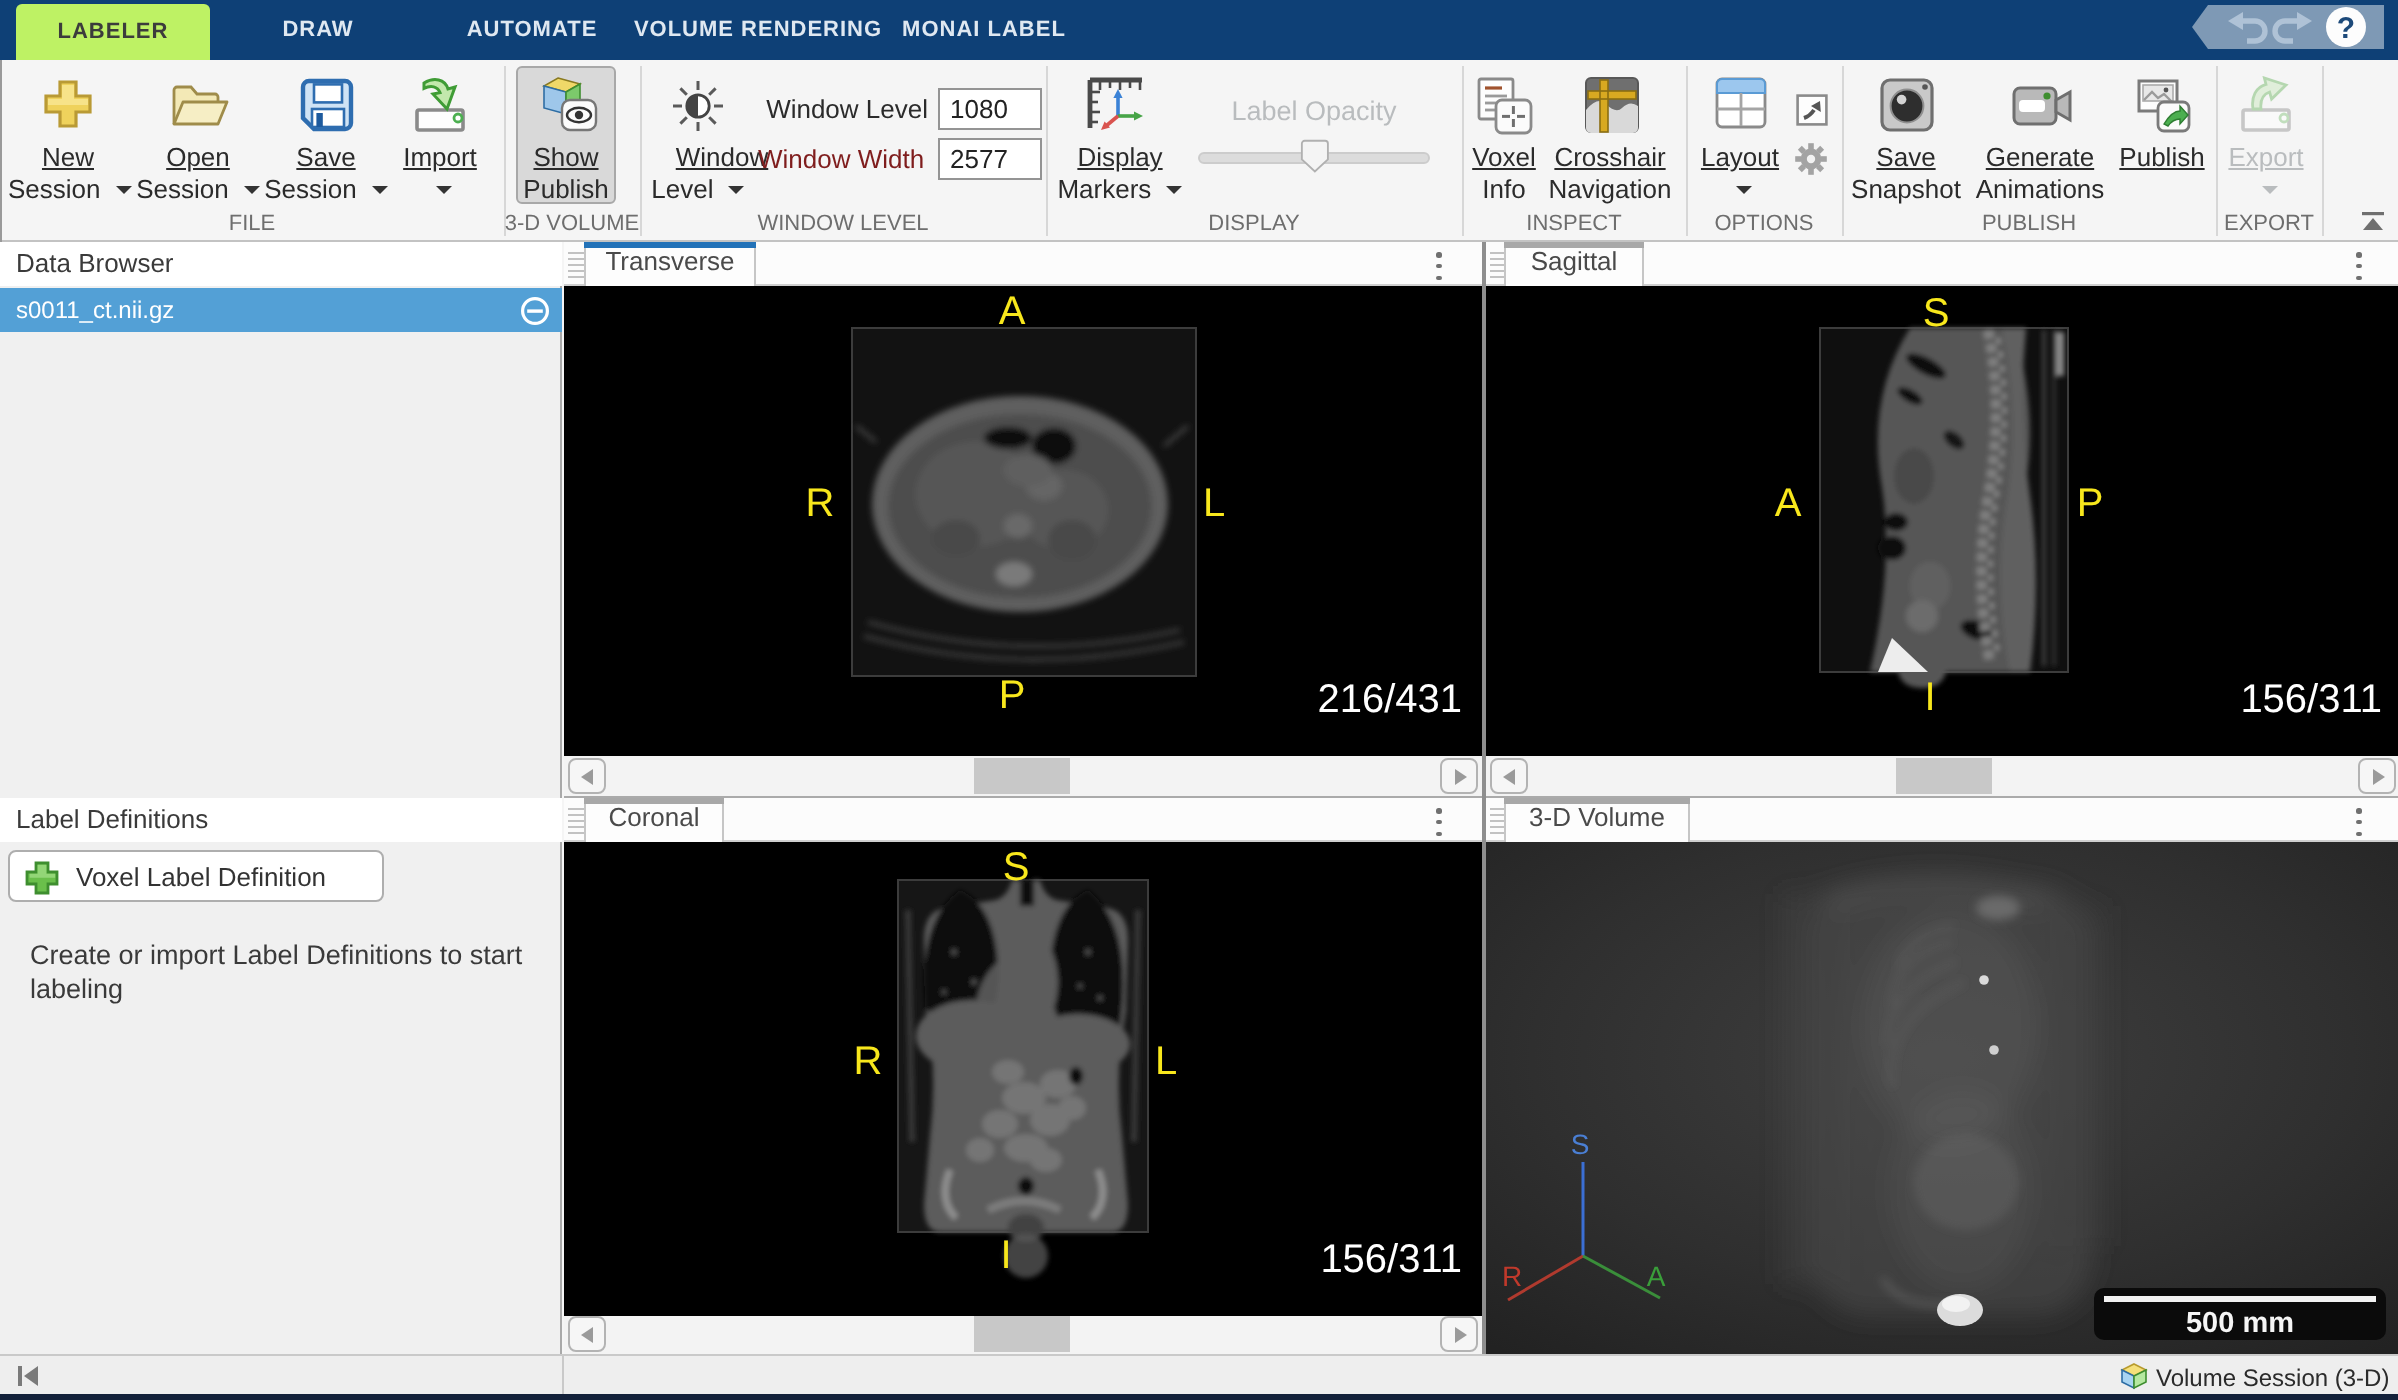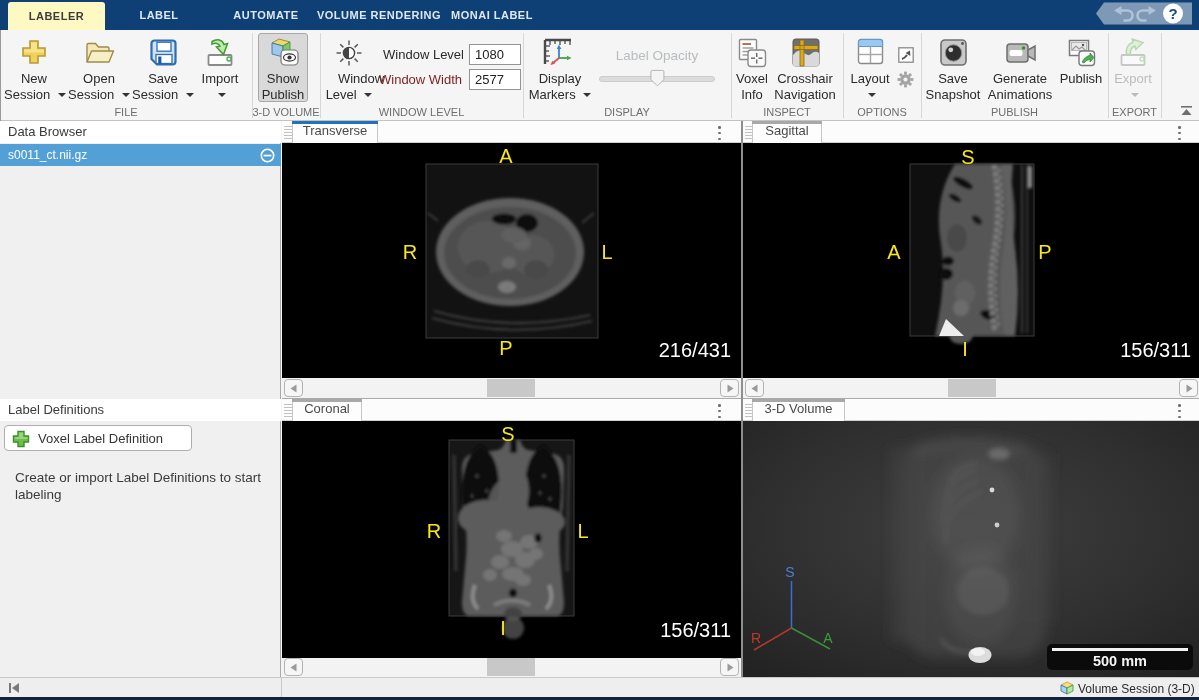--- a/index.html
+++ b/index.html
@@ -5,30 +5,30 @@
 * { margin:0; padding:0; box-sizing:border-box; }
 html,body { width:1199px; height:700px; overflow:hidden; background:#f5f5f5;
   font-family:"Liberation Sans", sans-serif; }
 #app { position:relative; width:1199px; height:700px; }
 .abs { position:absolute; }
 
 
 #tabbar { position:absolute; left:0; top:0; width:1199px; height:30px; background:#0e4076; }
 .apptab { position:absolute; top:0; height:30px; line-height:31px; color:#dfe8f1;
   font-size:11px; font-weight:bold; letter-spacing:0.5px; text-align:center; white-space:nowrap; }
-.apptab.active { background:#fef9c3; color:#3c3c3c; border-radius:3px 3px 0 0; top:2px; height:28px; line-height:28px; }
+.apptab.active { background:#bef264; color:#3c3c3c; border-radius:3px 3px 0 0; top:2px; height:28px; line-height:28px; }
 #banner { position:absolute; }
 
 
 #ribbon { position:absolute; left:0; top:30px; width:1199px; height:91px; background:#f5f5f5;
   border-bottom:1px solid #c3c3c3; }
 .vsep { position:absolute; top:3px; width:1px; height:85px; background:#d7d7d7; }
 .seclabel { position:absolute; top:106px; height:14px; font-size:11px; color:#6e6e6e; text-align:center; }
 .btnlabel { position:absolute; font-size:13px; color:#2b2b2b; text-align:center; white-space:nowrap; }
-.l1 { top:71px; } .l2 { top:87px; }
+.l1 { top:71px;text-decoration:underline; } .l2 { top:87px; }
 .dis { color:#b9bcbe !important; }
 .caret { display:inline-block; width:0; height:0; border-left:4px solid transparent;
   border-right:4px solid transparent; border-top:4px solid #333; vertical-align:middle; margin-left:4px; margin-bottom:2px;}
 .caret.dis2 { border-top-color:#b9bcbe; }
 .icon { position:absolute; }
 
 
 #leftpanel { position:absolute; left:0; top:121px; width:281px; height:556px; background:#f0f0f0;
   border-right:1px solid #a9a9a9; }
 .panelhead { position:absolute; left:0; width:281px; height:22px; background:#ffffff;
@@ -56,21 +56,21 @@
 #statusbar { position:absolute; left:0; top:677px; width:1199px; height:20px; background:#eeeeee;
   border-top:1px solid #c9c9c9; }
 #navstrip { position:absolute; left:0; top:697px; width:1199px; height:3px; background:#13213a; }
 </style>
 </head>
 <body>
 <div id="app">
 
 <div id="tabbar"></div>
 <div class="apptab active" style="left:8px; width:97px;">LABELER</div>
-<div class="apptab" style="left:120px; width:78px;">LABEL</div>
+<div class="apptab" style="left:120px; width:78px;">DRAW</div>
 <div class="apptab" style="left:216px; width:100px;">AUTOMATE</div>
 <div class="apptab" style="left:314px; width:130px;">VOLUME RENDERING</div>
 <div class="apptab" style="left:444px; width:96px;">MONAI LABEL</div>
 <svg id="banner" style="left:1090px; top:0px;" width="106" height="28" viewBox="0 0 106 28">
   <polygon points="6,13.5 14,2.5 102,2.5 102,24.5 14,24.5" fill="#7e99b5"></polygon>
   <g stroke="#afc2d6" stroke-width="2.7" fill="none">
     <path d="M31 10.5 h6.5 a5 5 0 0 1 0 10 h-4"></path>
     <path d="M59 10.5 h-6.5 a5 5 0 0 0 0 10 h4"></path>
   </g>
   <g fill="#afc2d6">

